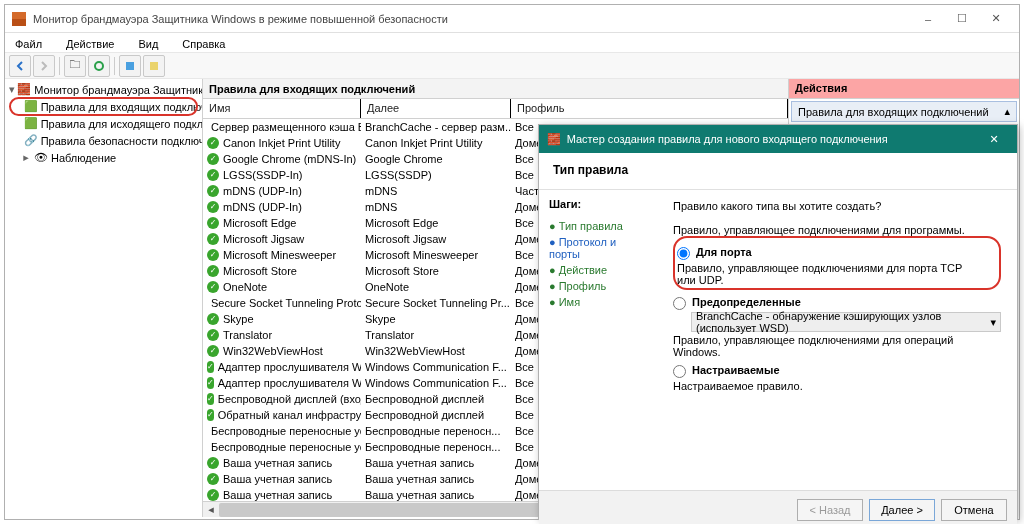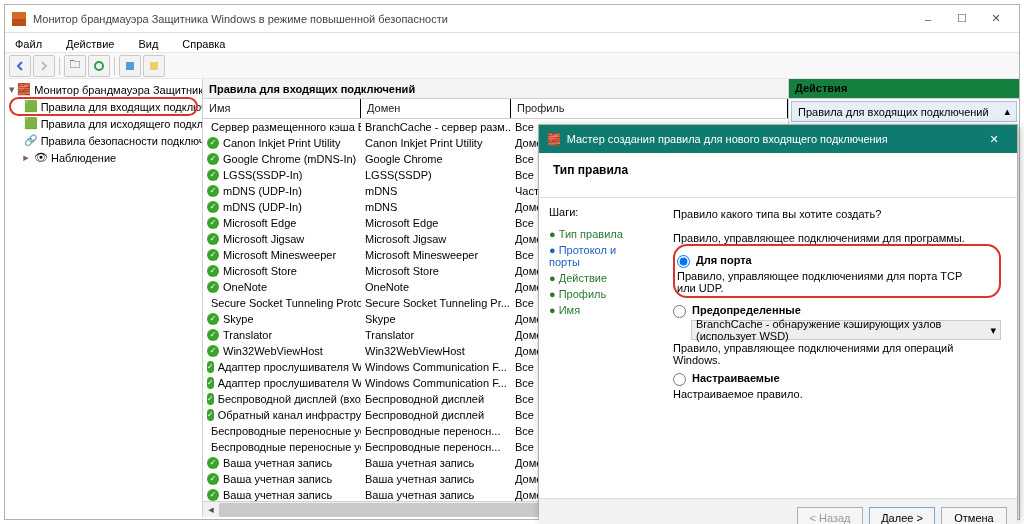--- a/index.html
+++ b/index.html
@@ -32,37 +32,37 @@
 .row .c1{width:158px;padding-left:4px;display:flex;align-items:center;white-space:nowrap;overflow:hidden}
 .row .c2{width:150px;padding-left:4px;white-space:nowrap;overflow:hidden}
 .row .c3{flex:1;padding-left:4px}
 .chk{width:12px;height:12px;border-radius:6px;background:#39a52d;margin-right:4px;display:inline-flex;align-items:center;justify-content:center;color:#fff;font-size:8px;line-height:1}
 .chk.off{background:transparent;border:none}
 .sbar{height:16px;background:#f0f0f0;border-top:1px solid #d0d0d0;display:flex}
 .sbar .track{flex:1;position:relative}
 .sbar .thumb{position:absolute;left:0;top:1px;height:14px;width:60%;background:#c9c9c9;border-radius:2px}
 .sbar .arrow{width:16px;display:flex;align-items:center;justify-content:center;color:#555}
 .right{width:230px;display:flex;flex-direction:column}
-.right-hdr{height:20px;background:#15803d;border-bottom:1px solid #d0d0d0;padding:3px 6px;font-weight:600}
+.right-hdr{height:20px;background:#fca5a5;border-bottom:1px solid #d0d0d0;padding:3px 6px;font-weight:600}
 .right-sec{background:#e8eef6;border:1px solid #a9bfe0;margin:2px;padding:3px 6px;display:flex;align-items:center;font-size:11px}
 .right-item{display:flex;align-items:center;padding:3px 8px;gap:6px}
 .right-item .ic{width:14px;height:14px;display:inline-flex;align-items:center;justify-content:center}
 .right-item.hi{position:relative}
 .right-item.hi::after{content:"";position:absolute;left:4px;right:90px;top:0;bottom:0;border:2px solid #d9332a;border-radius:10px;pointer-events:none}
 
 .wizard{left:538px;top:124px;width:480px;height:396px;box-shadow:2px 2px 8px rgba(0,0,0,.25)}
 .wiz-title{height:28px;background:#0f7a70;color:#fff;display:flex;align-items:center;padding:0 8px}
 .wiz-title .t{flex:1;color:#fff}
 .wiz-title .x{width:30px;height:22px;display:flex;align-items:center;justify-content:center;color:#fff}
-.wiz-head{padding:10px 14px 16px;border-bottom:1px solid #e0e0e0}
+.wiz-head{padding:10px 14px 8px;border-bottom:1px solid #e0e0e0}
 .wiz-head h3{font-size:12px;font-weight:700;margin-bottom:4px}
 .wiz-head p{color:#333}
 .wiz-body{display:flex;height:300px}
 .steps{width:118px;padding:8px 10px}
-.steps h4{font-weight:400;margin-bottom:6px}
+.steps h4{font-weight:700;margin-bottom:6px}
 .steps div{padding:2px 0;color:#2a7a2f}
 .steps div.cur{color:#2060c0}
 .content{flex:1;padding:10px 16px 4px}
 .content .q{margin-bottom:12px}
 .opt{display:flex;align-items:flex-start;gap:6px;margin:6px 0 2px}
 .opt input{margin-top:1px}
 .opt label{font-weight:400}
 .opt-port{position:relative;border:2px solid #d9332a;border-radius:14px;padding:2px 16px 2px 2px}
 .sel-disabled{width:310px;margin:2px 0 2px 18px;height:20px;border:1px solid #c9c9c9;background:#eee;color:#888;padding:2px 4px;display:flex;align-items:center;justify-content:flex-end}
 .wiz-foot{height:38px;border-top:1px solid #dcdcdc;background:#f2f2f2;display:flex;align-items:center;justify-content:flex-end;gap:6px;padding:0 10px}
@@ -153,21 +153,21 @@
             <span class="ic">👁</span>
             <span>Наблюдение</span>
           </div>
         </div>
     </div>
 
     <div class="mid">
       <div class="mid-hdr">Правила для входящих подключений</div>
       <div class="cols">
         <div class="c1">Имя</div>
-        <div class="c2">Домен</div>
+        <div class="c2">Далее</div>
         <div class="c3">Профиль</div>
       </div>
       <div class="rows" id="rule-rows">
           <div class="row">
             <span class="c1">
               <span class="chk off"></span>
               <span>Сервер размещенного кэша BranchCa...</span>
             </span>
             <span class="c2">BranchCache - сервер разм...</span>
             <span class="c3">Все</span>

